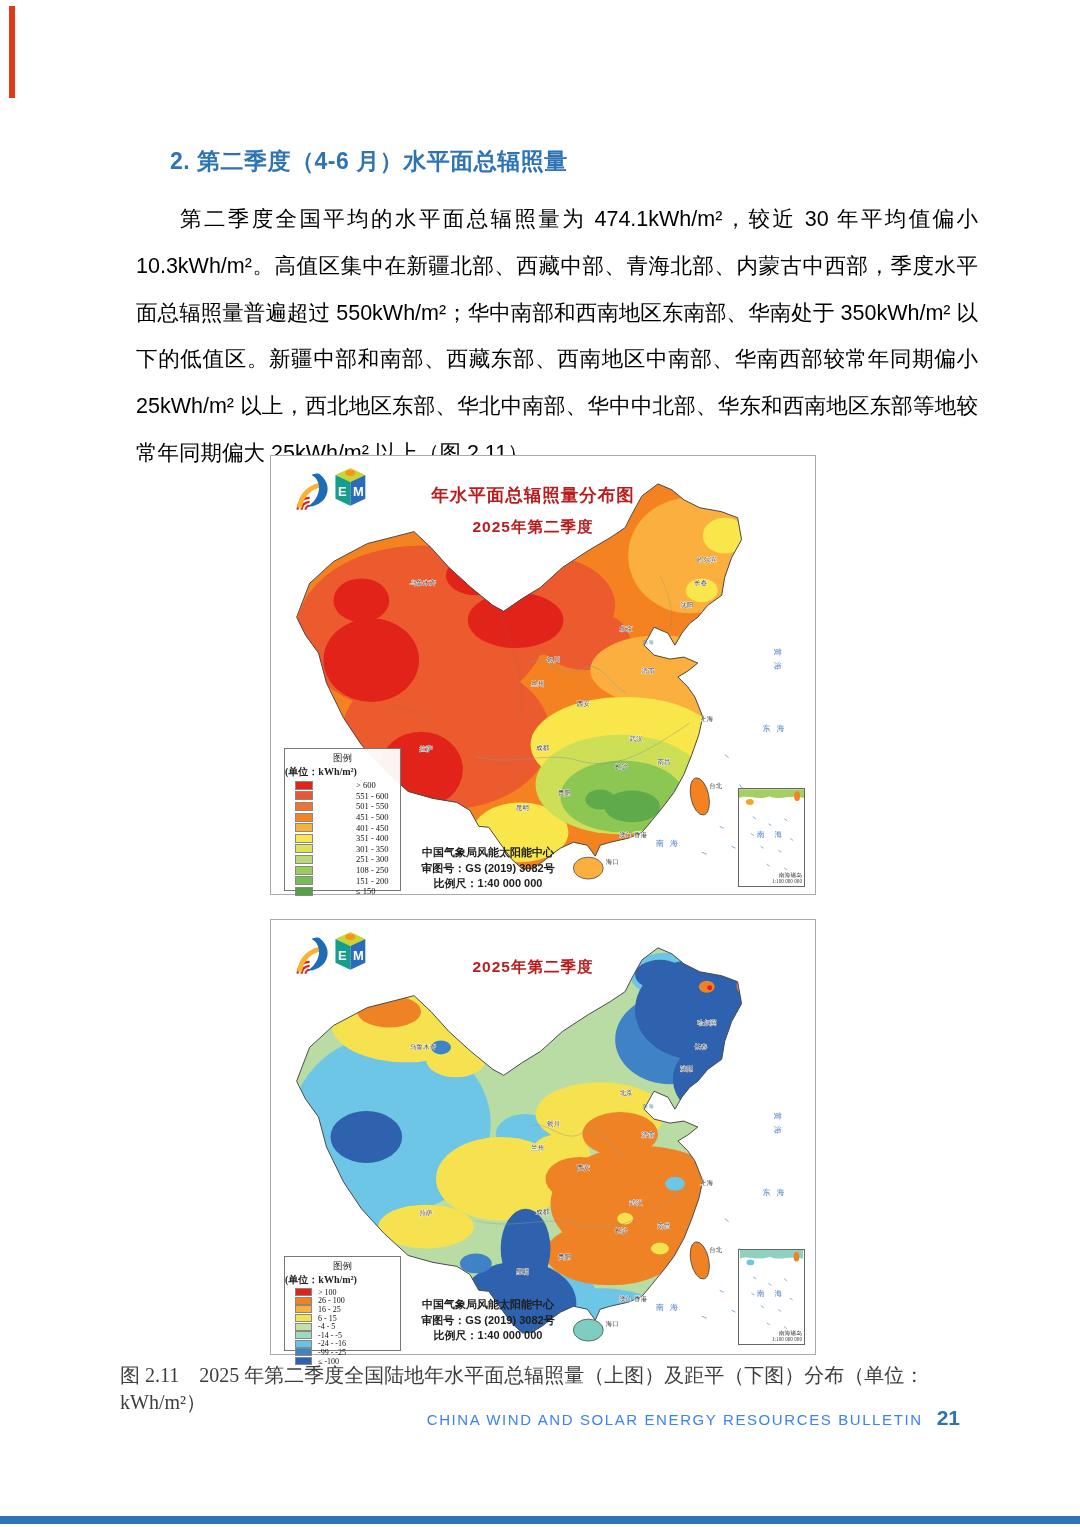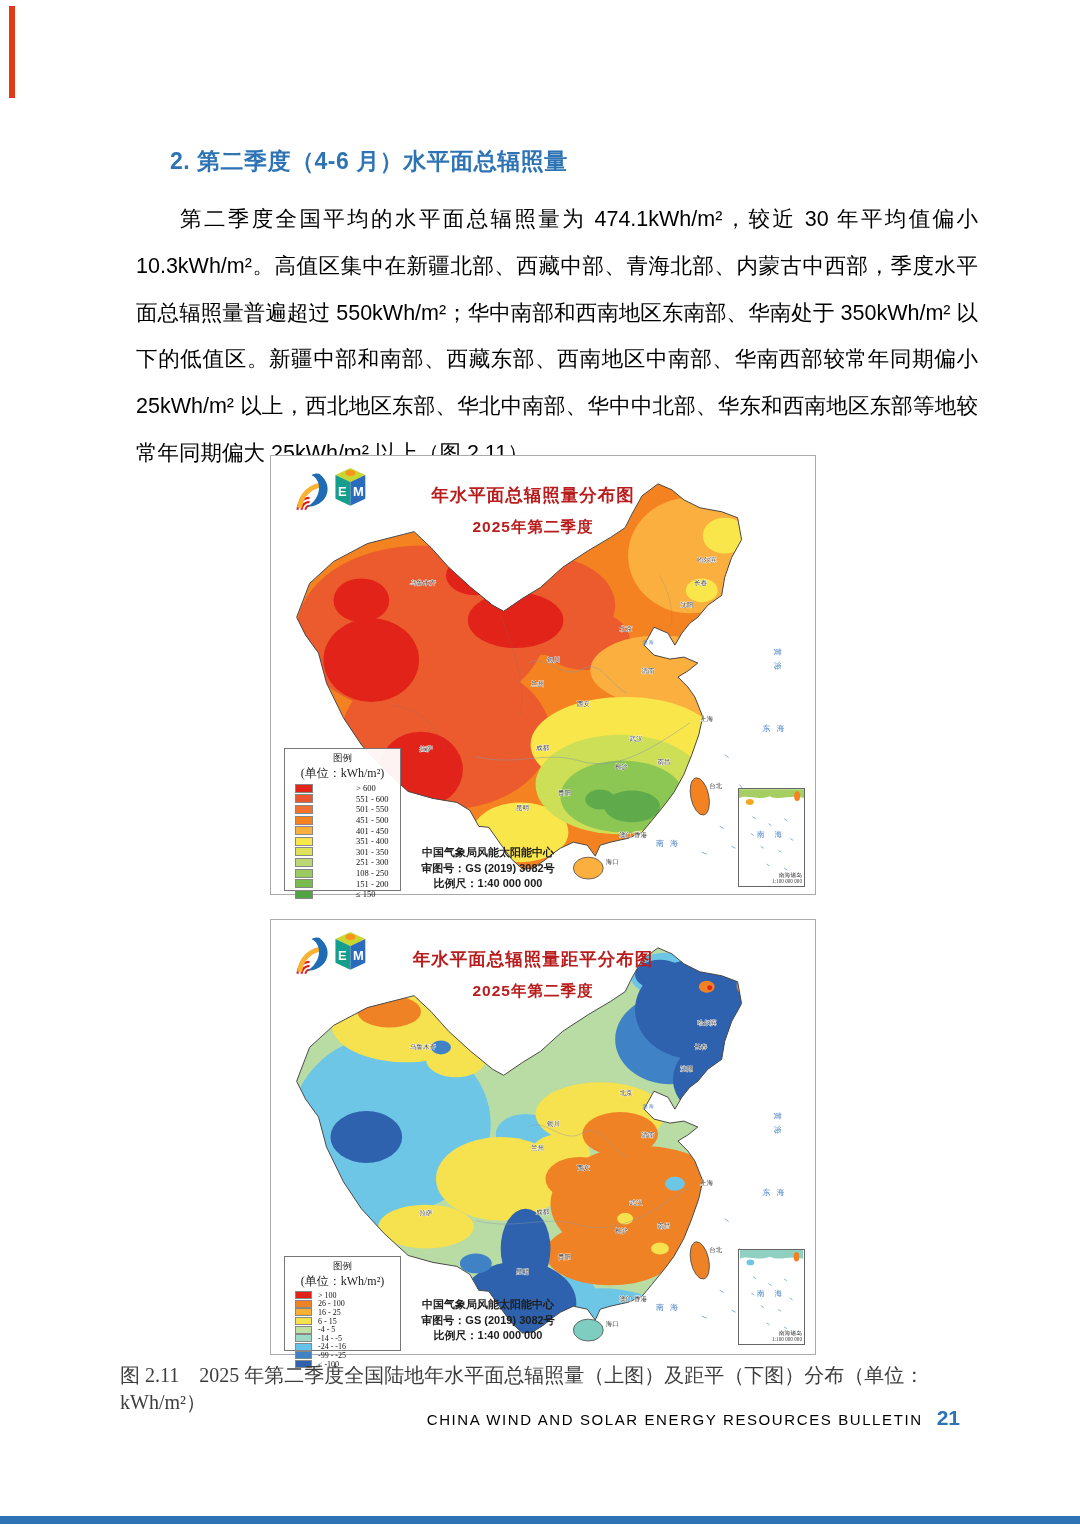--- a/index.html
+++ b/index.html
@@ -20,21 +20,21 @@
   .map-svg{position:absolute;left:0;top:0;width:100%;height:100%;}
   .map-title{position:absolute;left:0;right:20px;top:27px;text-align:center;color:#b91c1c;font-weight:bold;}
   .map-title .t1{font-size:17.5px;letter-spacing:1px;}
   .map-title .t2{font-size:15.5px;margin-top:10px;letter-spacing:1px;}
   
   .legend{position:absolute;left:13px;width:117px;border:1px solid #777;background:rgba(255,255,255,.95);
           box-sizing:border-box;padding:3px 0 2px 0;font-family:"Liberation Serif","DejaVu Serif",serif;}
   #panel-radiation .legend{top:292px;height:143px;}
   #panel-anomaly .legend{top:336px;height:95px;}
   .legend .lg-title{text-align:center;font-size:9.5px;color:#222;}
-  .legend .lg-unit{text-align:center;font-size:12px;color:#222;margin-bottom:1px;}
+  .legend .lg-unit{font-size:10px;color:#222;margin-bottom:1px;font-weight:bold;}
   .lg-row{display:flex;align-items:center;padding-left:10px;}
   #panel-radiation .lg-row{height:10.6px;gap:37px;}
   #panel-anomaly .lg-row{height:8.6px;}
   .sw{width:16px;height:7px;border:.5px solid #888;margin-right:6px;flex:none;}
   #panel-anomaly .sw{height:6px;width:15px;}
   .lg-label{font-size:8.5px;color:#111;white-space:nowrap;}
   #panel-anomaly .lg-label{font-size:8px;}
   
   .source-note{position:absolute;left:62px;width:310px;text-align:center;color:#1d1d1d;
                font-weight:600;font-size:11px;line-height:15.5px;}
@@ -47,21 +47,21 @@
   .inset-svg{position:absolute;left:0;top:0;width:100%;height:100%;}
   .inset-sea{position:absolute;left:0;right:0;top:42%;text-align:center;color:#4c86c6;
              font-family:"Liberation Serif","DejaVu Serif",serif;font-size:7.5px;letter-spacing:4px;}
   .inset-cap{position:absolute;right:2px;bottom:2px;text-align:right;color:#333;line-height:6px;
              font-family:"Liberation Serif","DejaVu Serif",serif;}
   .inset-cap .l1{font-size:5.8px;}
   .inset-cap .l2{font-size:5.2px;}
   
   .figure-caption{left:120px;top:1362px;width:870px;font-size:20px;color:#3d3d3d;font-family:Liberation Serif, serif;}
   .footer{top:1406px;right:120px;display:flex;align-items:baseline;gap:14px;}
-  .footer-label{font-size:15px;color:#000000;letter-spacing:1.6px;text-align:center;}
+  .footer-label{font-size:15px;color:#3b82f6;letter-spacing:1.6px;text-align:center;}
   .page-number{font-size:21px;font-weight:bold;color:#2e74b5;}
   
   .city{font-size:6.5px;fill:#3a3a3a;stroke:#fff;stroke-width:.7;paint-order:stroke;text-anchor:middle;
         font-family:"Liberation Sans","DejaVu Sans",sans-serif;}
   .sea{font-size:8px;fill:#4c86c6;text-anchor:middle;letter-spacing:2px;
        font-family:"Liberation Serif","DejaVu Serif",serif;}
   .sea-small{font-size:5px;fill:#4c86c6;text-anchor:middle;
        font-family:"Liberation Serif","DejaVu Serif",serif;}
   .logo-letter{font-size:13px;font-weight:bold;fill:#fff;text-anchor:middle;
        font-family:"Liberation Sans","DejaVu Sans",sans-serif;}
@@ -322,21 +322,20 @@
       <polygon points="17,0 32,7 17,14 2,7" fill="#c8d62f"></polygon>
       <ellipse cx="17" cy="5" rx="5" ry="3" fill="#f7941d"></ellipse>
       <polygon points="2,7 17,14 17,38 2,31" fill="#159e8c"></polygon>
       <polygon points="32,7 17,14 17,38 32,31" fill="#2a6bba"></polygon>
       <text class="logo-letter" x="9" y="28">E</text>
       <text class="logo-letter" x="25" y="28">M</text>
     </g>
   </svg>
 
   <div class="map-title">
-    <div class="t1">年水平面总辐照量距平分布图</div>
     <div class="t2">2025年第二季度</div>
   </div>
 
   <div class="legend">
     <div class="lg-title">图例</div>
     <div class="lg-unit">(单位：kWh/m²)</div>
     <div class="lg-row">
         <span class="sw" style="background: rgb(226, 35, 26);"></span>
         <span class="lg-label">&gt; 100</span>
       </div>

